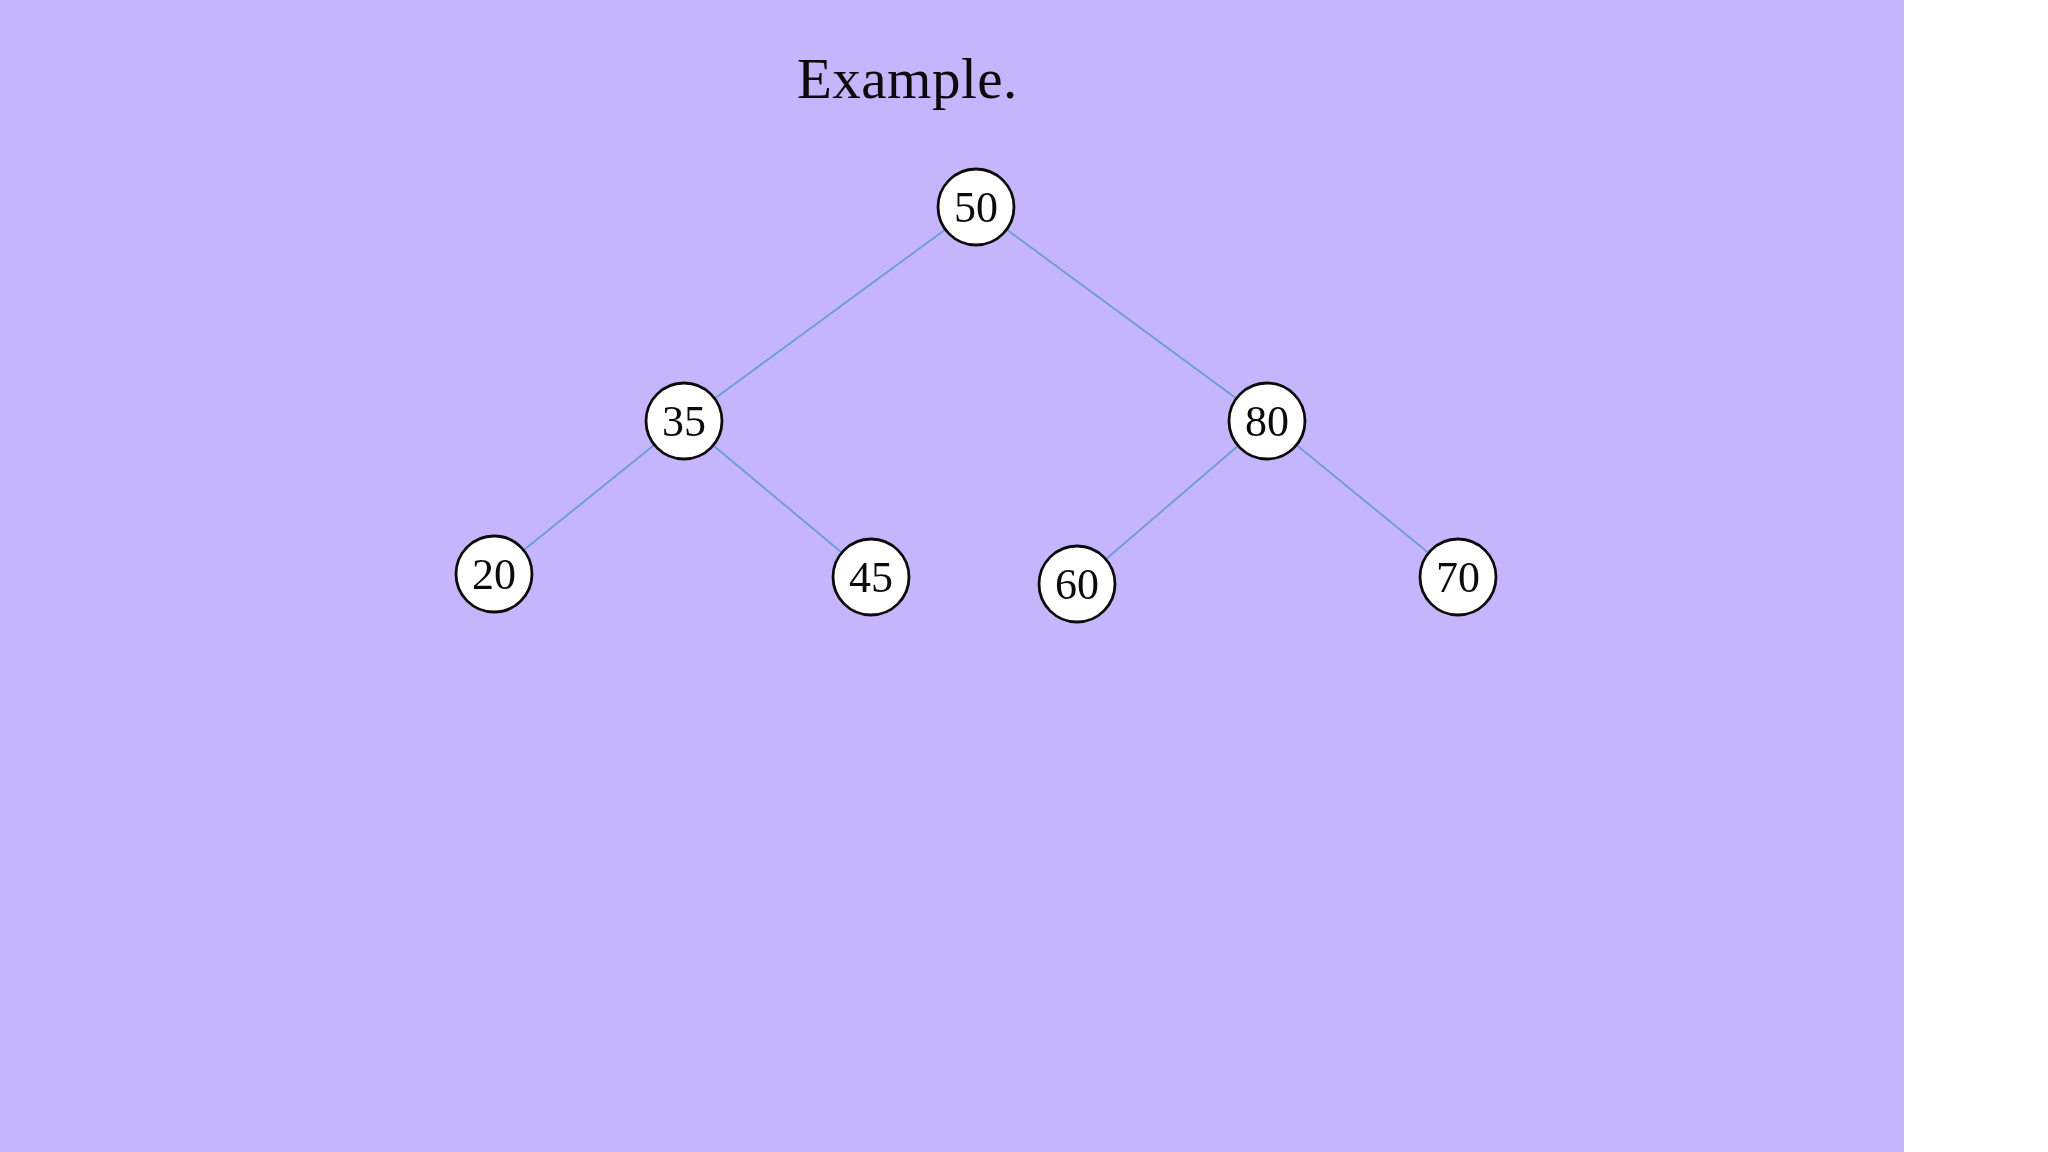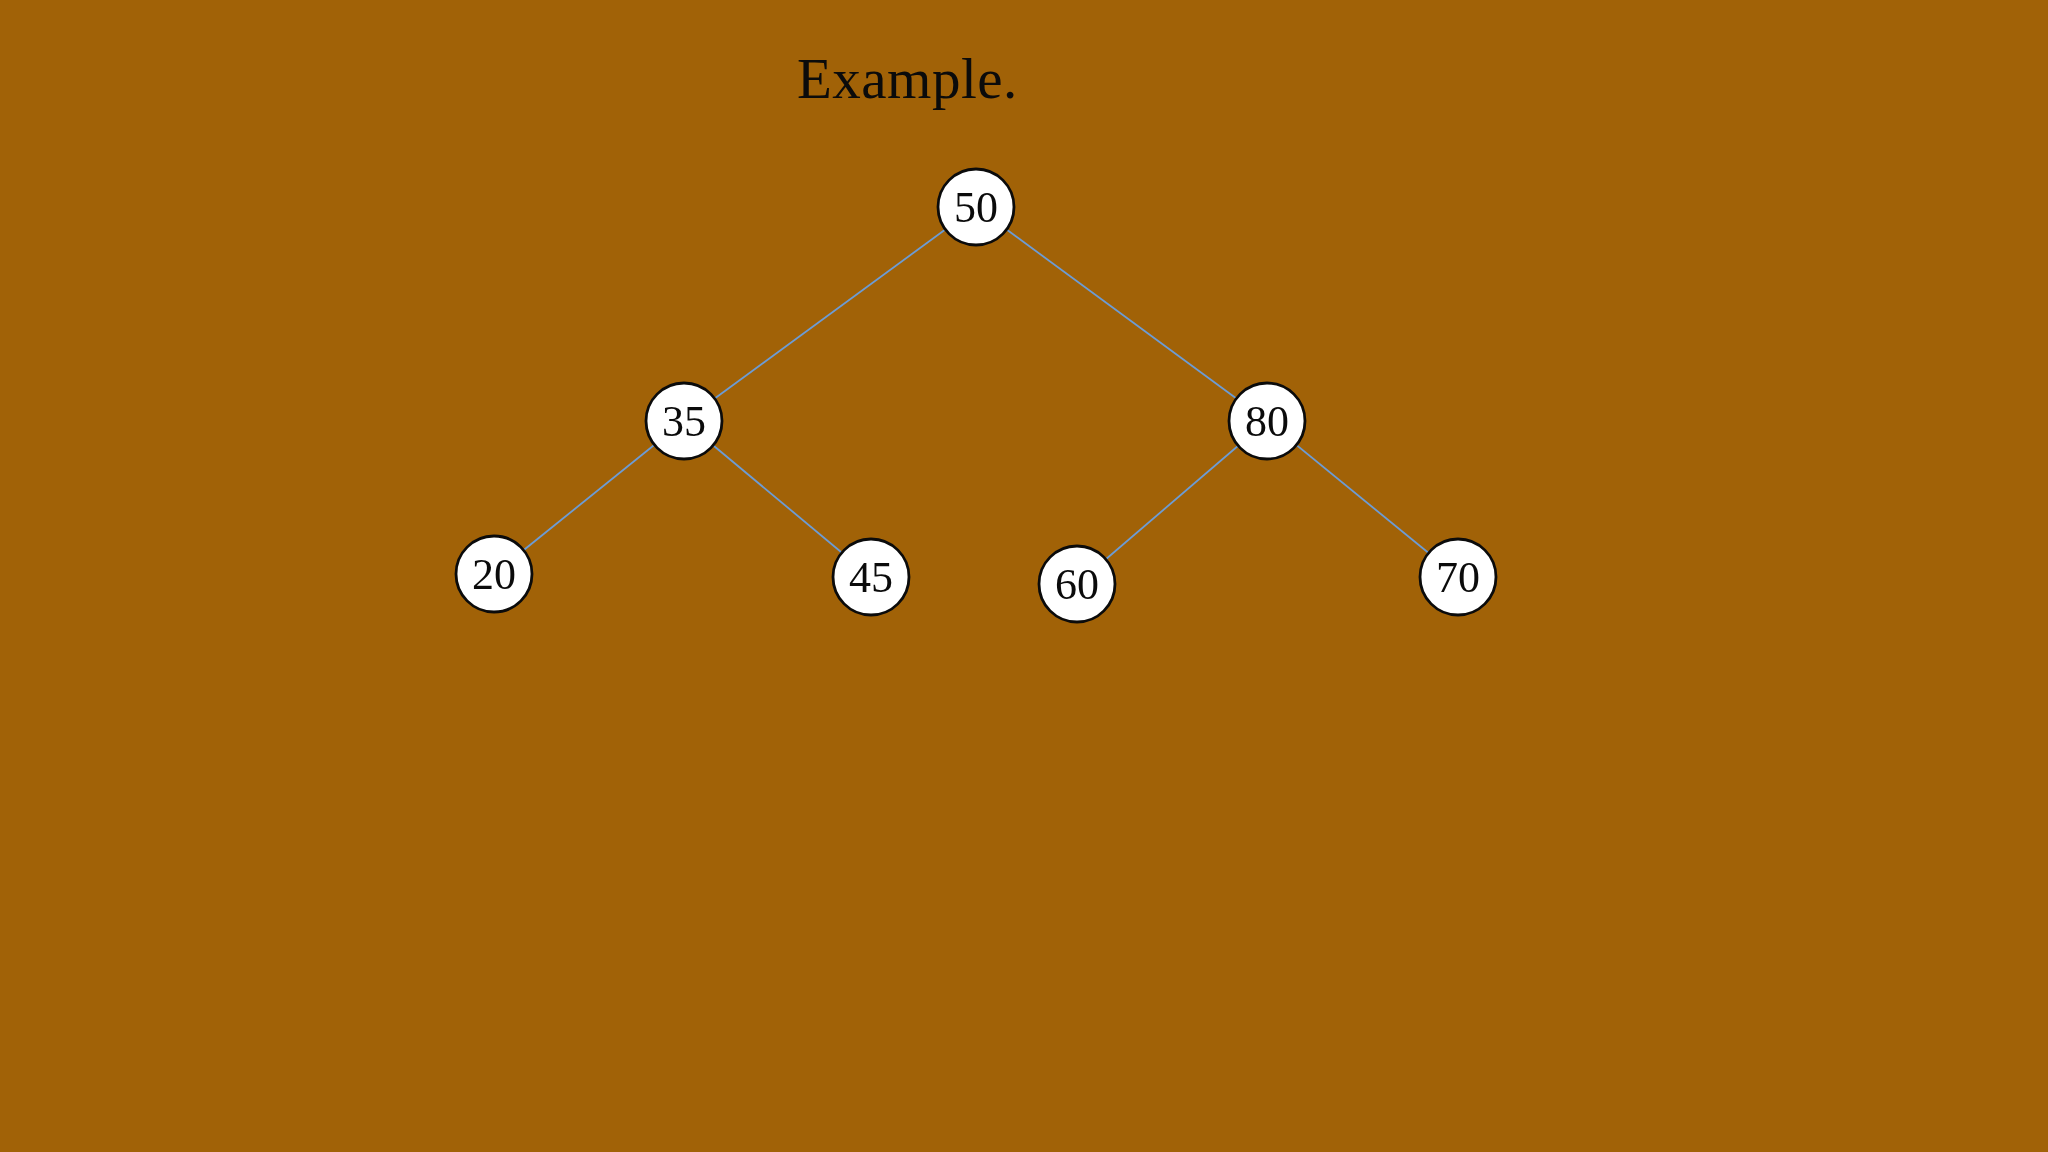--- a/index.html
+++ b/index.html
@@ -2,23 +2,23 @@
 <html><head>
 <meta charset="utf-8">
 <style>
   html, body {
     margin: 0;
     padding: 0;
     background: #ffffff;
   }
   .slide {
     position: relative;
-    width: 2048px;
+    width: 1904px;
     height: 1152px;
-    background: #a16207;
+    background: #c4b5fd;
     overflow: hidden;
     font-family: "Liberation Serif", "DejaVu Serif", serif;
   }
   .slide-title {
     position: absolute;
     left: 797px;
     top: 48px;
     font-size: 57px;
     line-height: 1.1;
     color: #0b0b0b;

